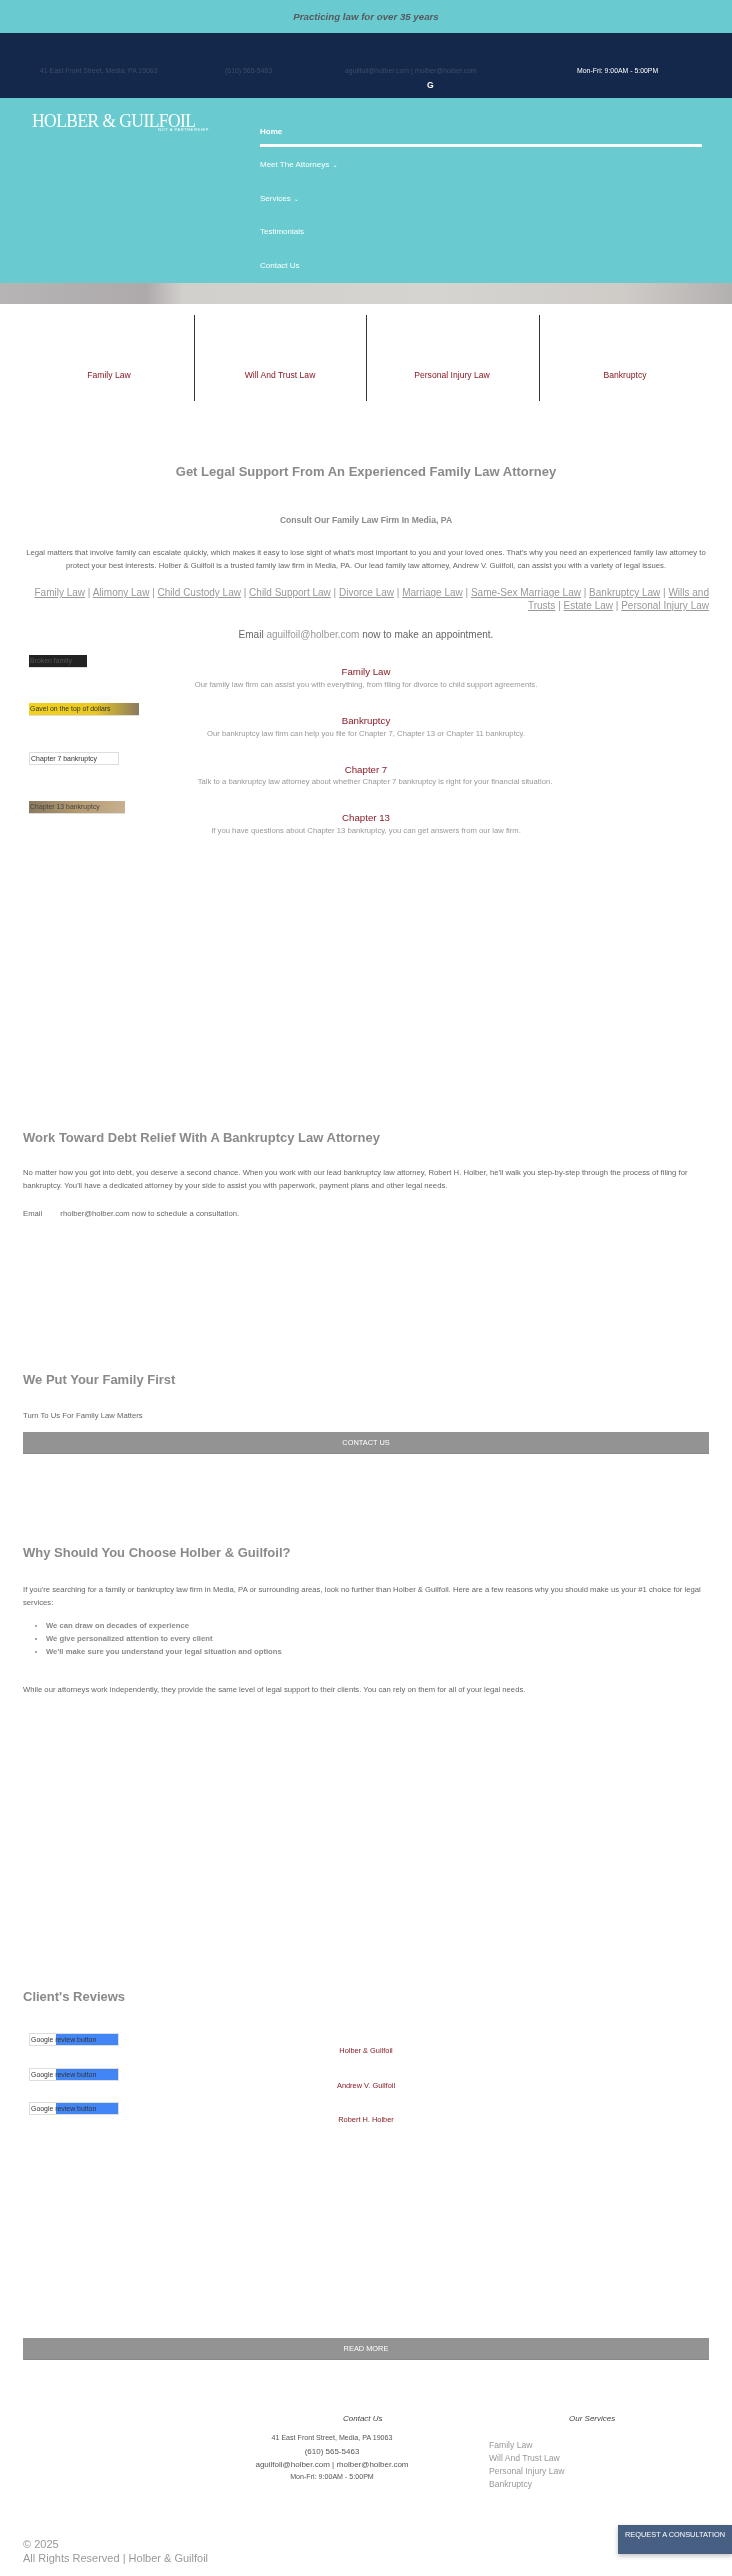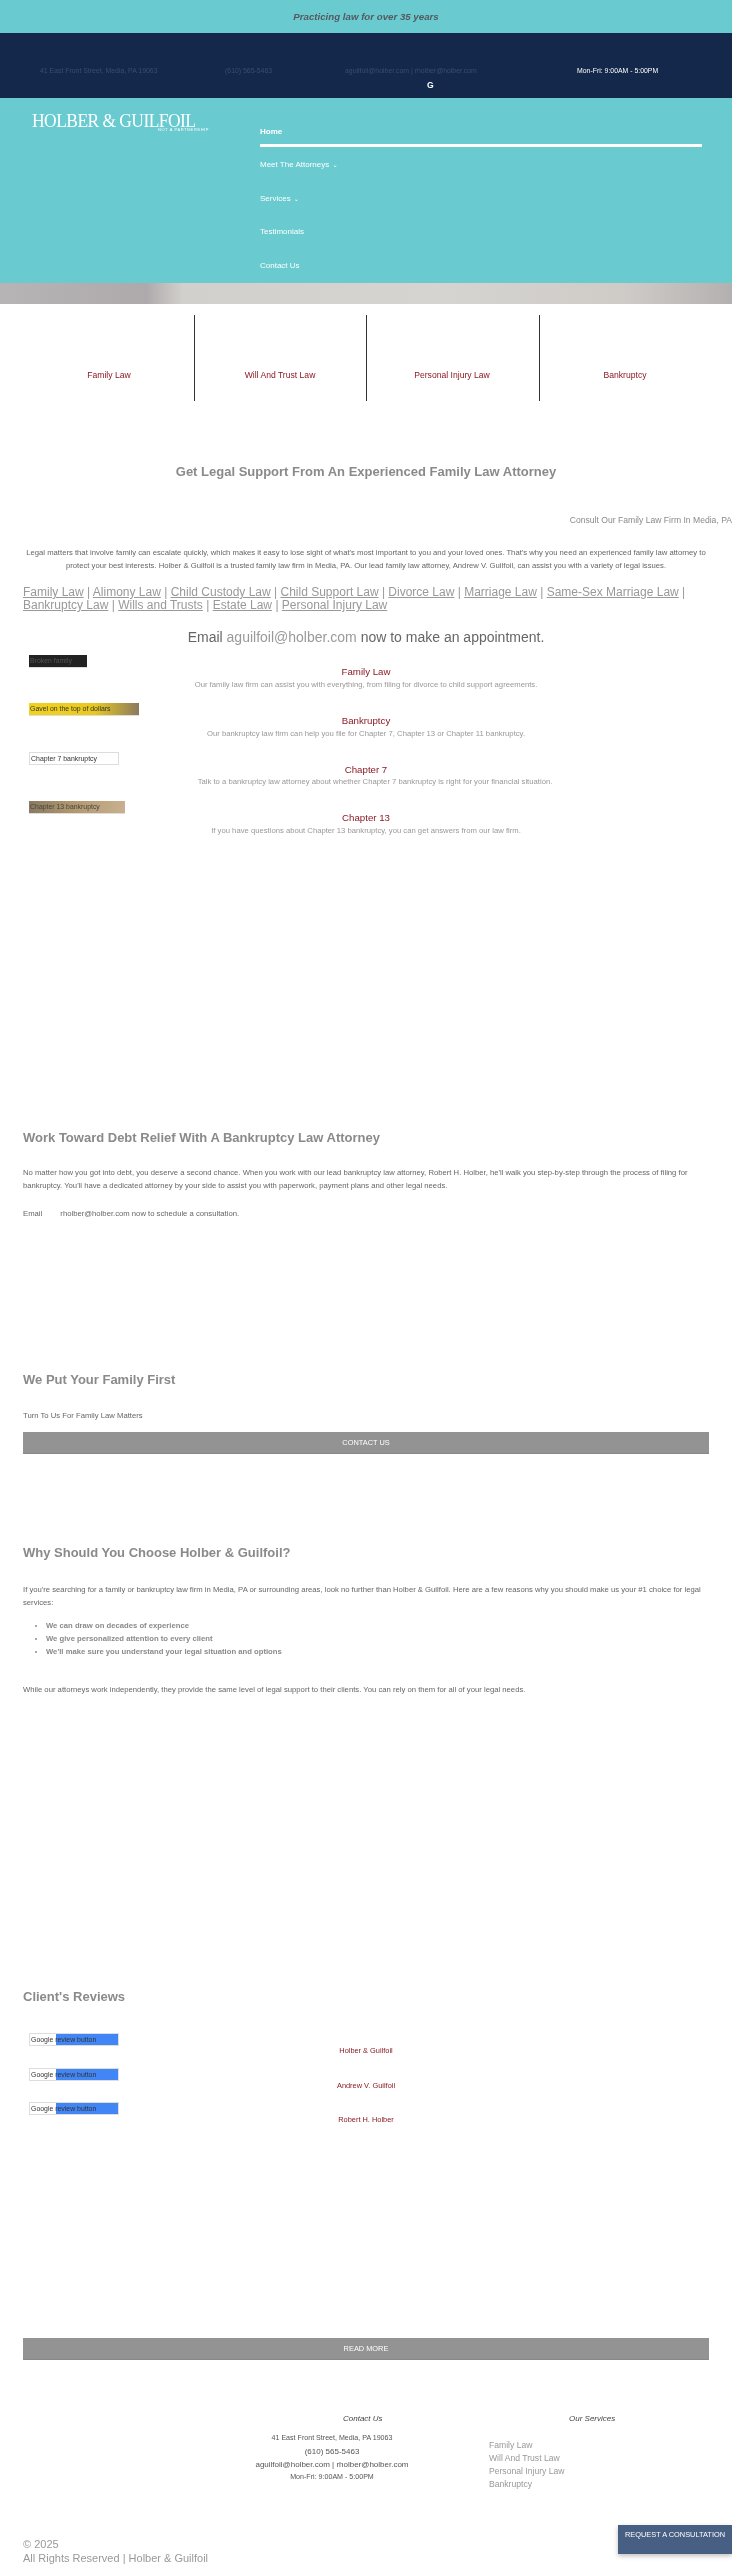--- a/index.html
+++ b/index.html
@@ -30,25 +30,25 @@
   .nav-contact { top: 163px; }
   .chev { font-size: 5.7px; margin-left: 3.4px; }
 
   .hero { position: absolute; top: 283px; left: 0; width: 732px; height: 20.6px; background: linear-gradient(90deg, #b7b4b5 0%, #aeaaac 20%, #d2d0cc 25%, #d6d4d0 60%, #cfccc8 85%, #b3b0b0 100%); }
 
   .practice { position: absolute; top: 315px; left: 0; width: 732px; height: 86px; }
   .practice .col { position: absolute; top: 0; height: 86px; width: 172px; display: flex; align-items: center; justify-content: center; color: #8b1a24; font-size: 8.6px; padding-top: 33px; }
   .practice .divider { position: absolute; top: 0; width: 0.6px; height: 86px; background: #333; }
 
   .h2center { position: absolute; left: 0; width: 732px; text-align: center; color: #8a8a8a; font-weight: bold; font-size: 13px; }
-  .h3center { position: absolute; left: 0; width: 732px; text-align: right; color: #8a8a8a; font-weight: normal; font-size: 8.6px; }
+  .h3center { position: absolute; left: 0; width: 732px; text-align: center; color: #8a8a8a; font-weight: bold; font-size: 8.6px; }
   .para-center { position: absolute; left: 23px; width: 686px; text-align: center; color: #666; font-size: 7.7px; line-height: 13px; }
-  .links-center { position: absolute; left: 23px; width: 686px; text-align: left; color: #999; font-size: 12px; line-height: 13px; }
+  .links-center { position: absolute; left: 23px; width: 686px; text-align: right; color: #999; font-size: 10px; line-height: 13px; }
   .links-center a { color: #999; text-decoration: underline; }
-  .email-line { position: absolute; left: 0; width: 732px; text-align: center; font-size: 14px; color: #666; }
+  .email-line { position: absolute; left: 0; width: 732px; text-align: center; font-size: 10px; color: #666; }
   .email-line a { color: #999; }
 
   .svc-img { position: absolute; left: 29px; height: 12.6px; font-size: 6.9px; line-height: 12.6px; overflow: hidden; white-space: nowrap; padding: 0 1.1px; border-bottom: 1.1px solid #ddd; }
   .svc-title { position: absolute; left: 0; width: 732px; text-align: center; color: #8b1a24; font-size: 9.7px; }
   .svc-desc { position: absolute; left: 0; width: 732px; text-align: center; color: #999; font-size: 7.7px; }
 
   .h2left { position: absolute; left: 23px; color: #8a8a8a; font-weight: bold; font-size: 13px; }
   .pleft { position: absolute; left: 23px; width: 686px; color: #666; font-size: 7.7px; line-height: 13px; }
   .pleft a { color: #666; padding-left: 16px; }
   .graybtn { position: absolute; left: 23px; width: 686px; height: 22px; background: #939393; color: #fff; font-size: 7.4px; display: flex; align-items: center; justify-content: center; border-bottom: 1.1px solid #888; }

